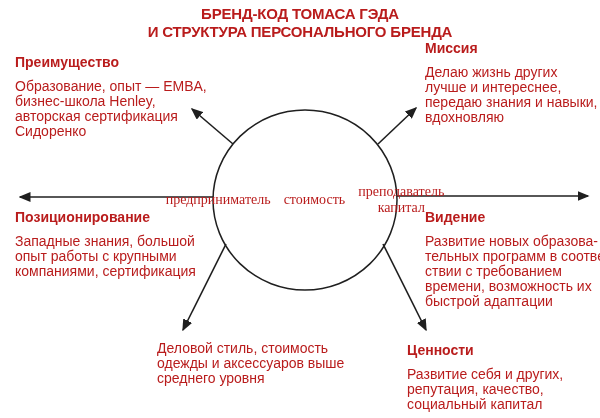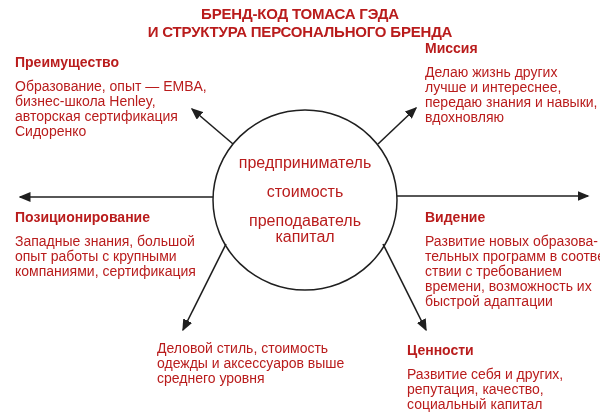--- a/index.html
+++ b/index.html
@@ -12,22 +12,22 @@
     position:absolute; top:5px; left:0; width:600px;
     text-align:center; font-weight:bold; font-size:15px; line-height:18px;
     letter-spacing:-0.2px;
   }
   .gfx { position:absolute; left:0; top:0; }
   .gfx line { stroke:#1f1f1f; stroke-width:1.6; }
   .gfx ellipse { fill:#ffffff; stroke:#1f1f1f; stroke-width:1.5; }
   .gfx marker path { fill:#1f1f1f; }
   .roles {
     position:absolute; left:215px; top:112px; width:180px; height:176px;
-    display:flex; flex-direction:column; align-items:center; justify-content:center;
-    gap:13px; font-size:16px; line-height:16px; text-align:center;
+    display:flex; flex-direction:row; align-items:center; justify-content:center;
+    gap:13px; font-size:14px; line-height:16px; text-align:center;font-family:Liberation Serif, serif;
   }
   .roles div { white-space:pre-line; }
   .section { position:absolute; font-size:14px; }
   .section .h { font-weight:bold; font-size:14px; line-height:17px; margin:1px 0 8px 0; }
   .section .b { line-height:15px; white-space:pre; }
   .sec-advantage   { left:15px;  top:53px;  }
   .sec-mission     { left:425px; top:39px;  }
   .sec-positioning { left:15px;  top:208px; }
   .sec-vision      { left:425px; top:208px; }
   .sec-style       { left:157px; top:341px; }

